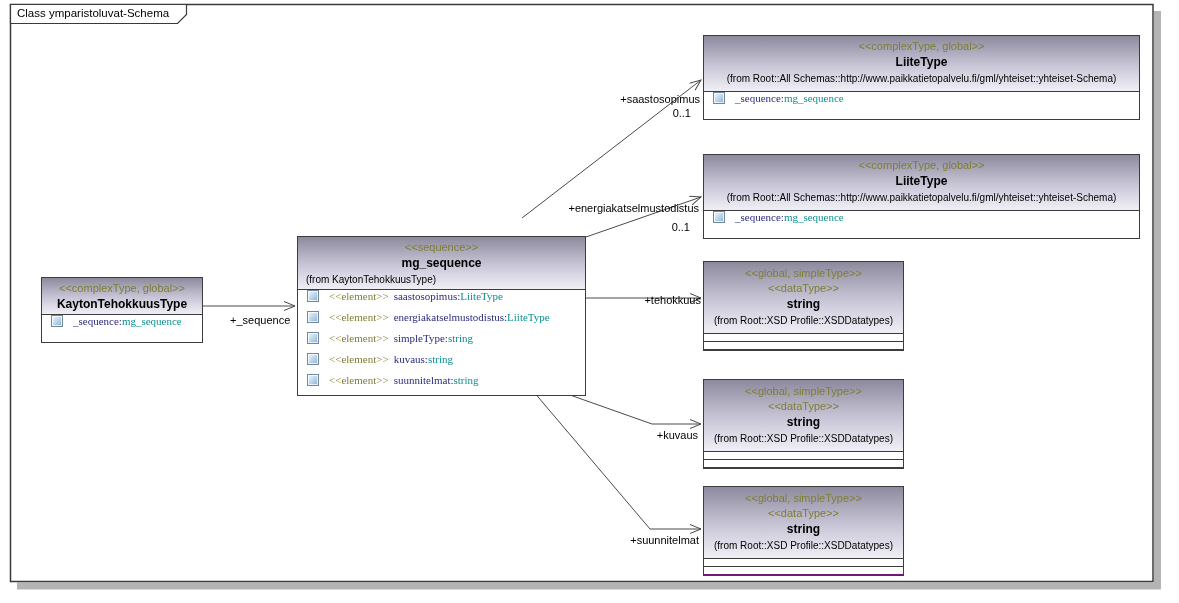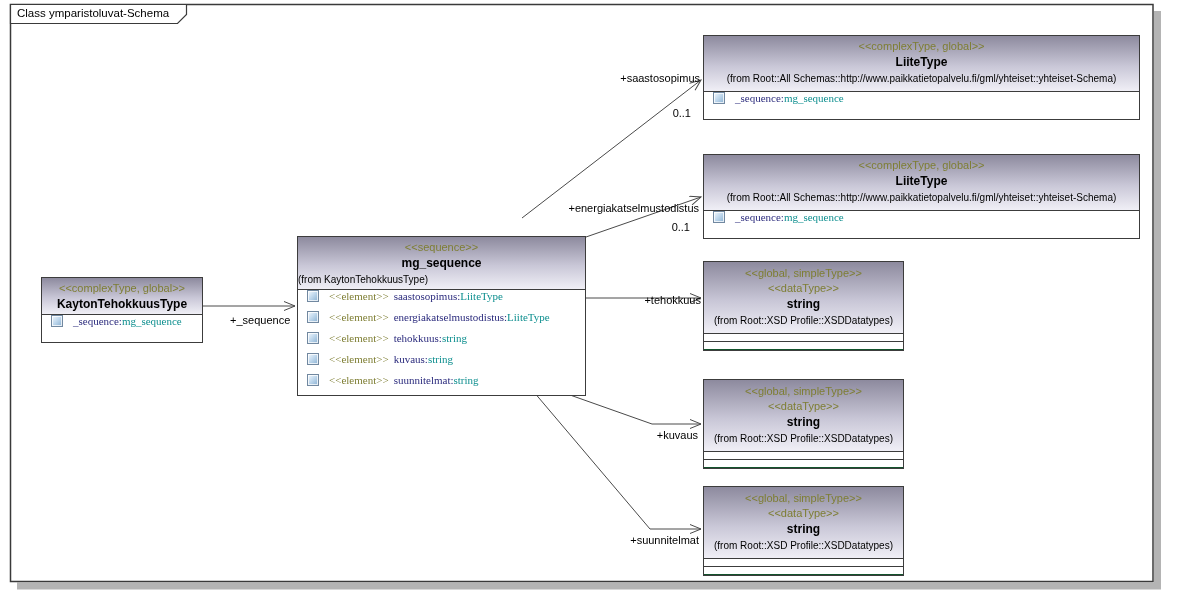--- a/index.html
+++ b/index.html
@@ -9,31 +9,31 @@
   }
   #connector-layer { position:absolute; left:0; top:0; width:1179px; height:603px; }
 
   .tab-title {
     position:absolute; left:17px; top:7px; font-size:11.5px; font-weight:normal;
     white-space:nowrap;
   }
 
   .box {
     position:absolute; box-sizing:border-box; border:1px solid #3c3c3c;
-    background:#14532d; overflow:hidden; font-size:11px;
+    background:#701a75; overflow:hidden; font-size:11px;
   }
   .hdr {
     box-sizing:border-box; border-bottom:1px solid #3c3c3c; text-align:center;
     background:linear-gradient(to bottom,#8d8a9e 0%, #c9c7d7 55%, #f0eff6 100%);
     padding-top:3px; overflow:hidden;
   }
   .st  { color:#7e7e33; font-size:11px; line-height:15px; white-space:nowrap; }
   .nm  { color:#000; font-weight:bold; font-size:12px; line-height:17px; white-space:nowrap; }
   .frm { color:#000; font-size:10px; line-height:15px; white-space:nowrap; }
-  .frm-left { text-align:left; padding-left:0; }
+  .frm-left { text-align:left; padding-left:8px; }
 
   .attrs { box-sizing:border-box; background:#fff; }
   .arow {
     display:flex; align-items:flex-start; white-space:nowrap; overflow:hidden;
     padding-left:9px; box-sizing:border-box;font-family:Liberation Serif, serif;
   }
   .aicon {
     width:10px; height:10px; flex:none; display:inline-block;
     border:1px solid #7188a0; margin-right:10px;
     background:linear-gradient(135deg,#f3f8fd 0%, #c3daee 45%, #89b0d1 100%);
@@ -112,21 +112,21 @@
       <div class="arow" style="height:21px;">
         <span class="aicon"></span>
         <span class="ast">&lt;&lt;element&gt;&gt;</span>
           <span class="an">energiakatselmustodistus:</span>
           <span class="at">LiiteType</span>
           <span class="amu">[0..1]</span>
       </div>
       <div class="arow" style="height:21px;">
         <span class="aicon"></span>
         <span class="ast">&lt;&lt;element&gt;&gt;</span>
-          <span class="an">tehokkuus:</span>
+          <span class="an">simpleType:</span>
           <span class="at">string</span>
           <span class="amu"></span>
       </div>
       <div class="arow" style="height:21px;">
         <span class="aicon"></span>
         <span class="ast">&lt;&lt;element&gt;&gt;</span>
           <span class="an">kuvaus:</span>
           <span class="at">string</span>
           <span class="amu"></span>
       </div>
@@ -198,21 +198,21 @@
       <div class="st">&lt;&lt;dataType&gt;&gt;</div>
       <div class="nm">string</div>
       <div class="frm">(from Root::XSD Profile::XSDDatatypes)</div>
     </div>
     <div class="empty-comp"></div>
     <div class="empty-comp"></div>
   </div>
 
   <div class="elabel" style="left:230px; top:314px;">+_sequence</div>
 
-  <div class="elabel" style="right:479px; top:72px;">+saastosopimus</div>
+  <div class="elabel" style="right:479px; top:93px;">+saastosopimus</div>
   <div class="elabel" style="right:488px; top:107px;">0..1</div>
 
   <div class="elabel" style="right:480px; top:202px;">+energiakatselmustodistus</div>
   <div class="elabel" style="right:489px; top:221px;">0..1</div>
 
   <div class="elabel" style="right:478px; top:294px;">+tehokkuus</div>
 
   <div class="elabel" style="right:481px; top:429px;">+kuvaus</div>
 
   <div class="elabel" style="right:480px; top:534px;margin-left:24px;">+suunnitelmat</div>

